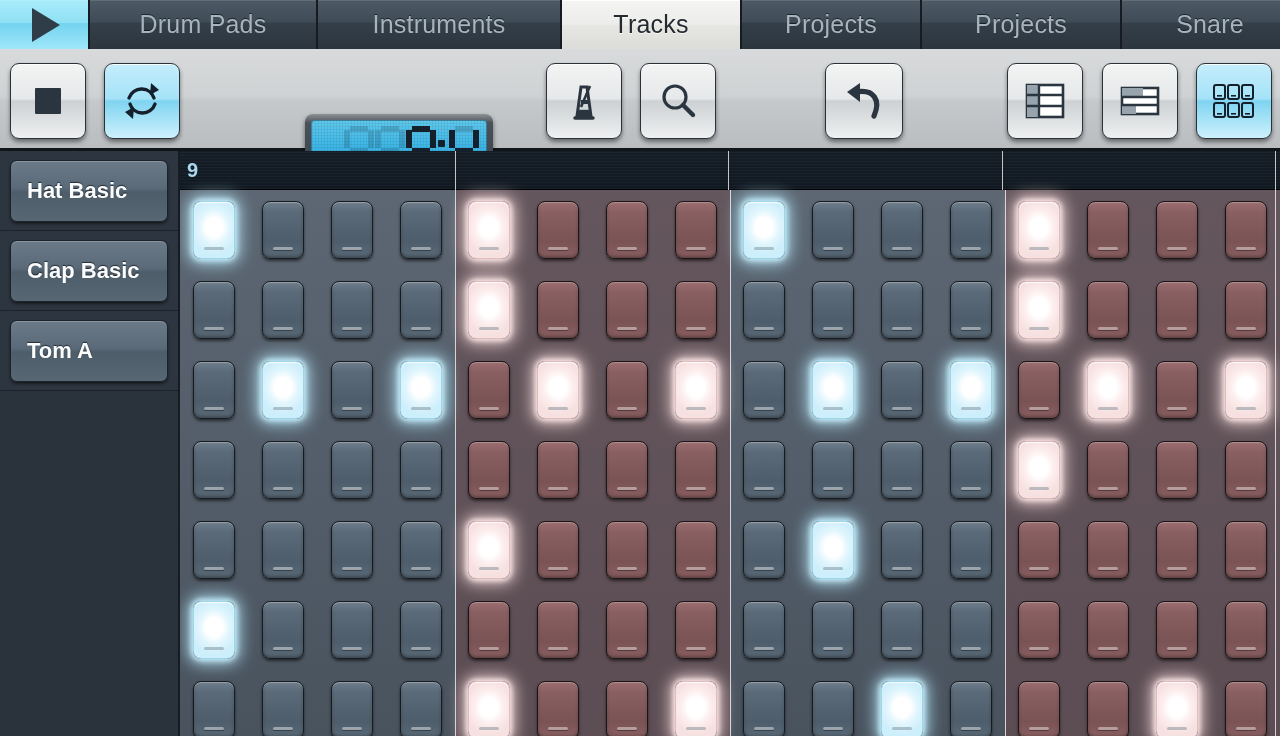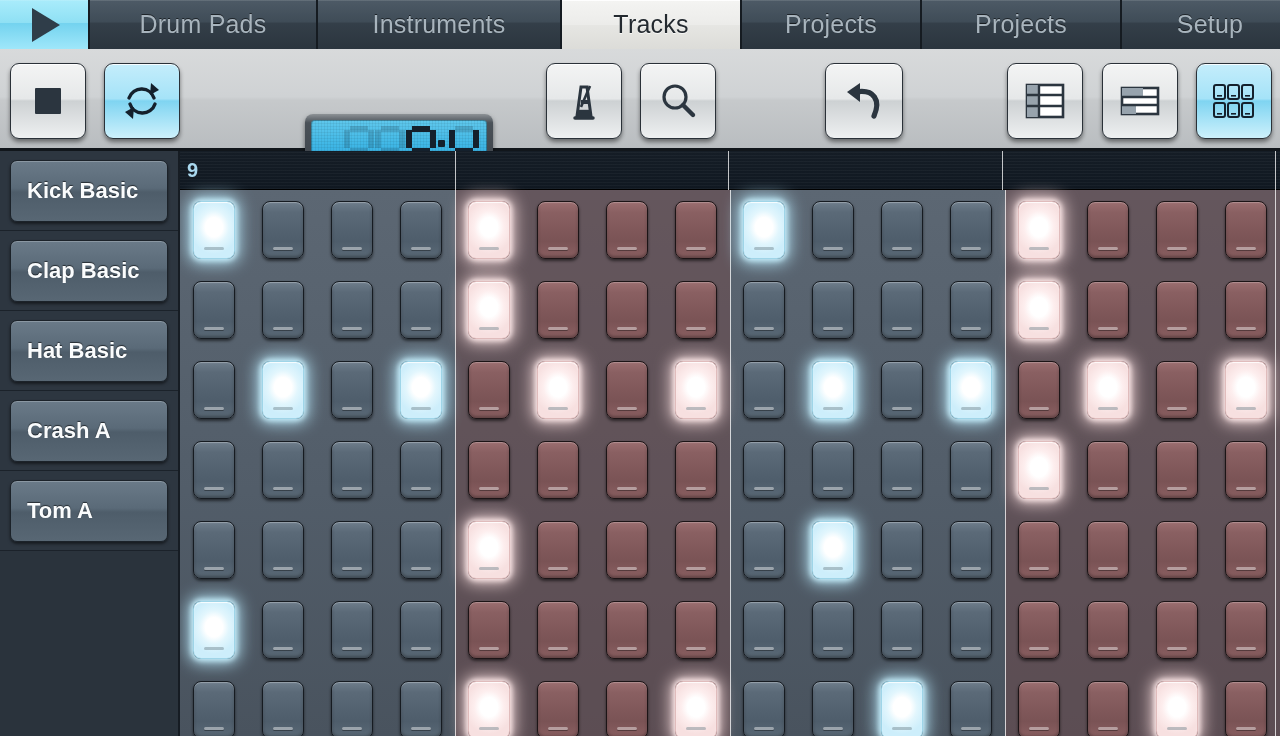--- a/index.html
+++ b/index.html
@@ -226,21 +226,21 @@
     <div class="tab active" style="width:180px">
         <span>Tracks</span>
       </div>
     <div class="tab" style="width:180px">
         <span>Projects</span>
       </div>
     <div class="tab" style="width:200px">
         <span>Projects</span>
       </div>
     <div class="tab" style="width:176px;border-right:none">
-        <span>Setup</span>
+        <span>Snare</span>
       </div>
   </div>
 
   <div class="toolbar">
 
     <div class="tbtn" style="left:10px">
       <span style="display:block;width:26px;height:26px;background:#2d3views;background:#2b3views;background:#2c3views;background:#2b353f;border-radius:1px"></span>
     </div>
 
     <div class="tbtn on" style="left:104px">
@@ -365,36 +365,26 @@
       </svg>
     </div>
   </div>
 
   <div class="main">
 
     <div class="leftcol">
       <div class="tracklist" id="tracklist">
           <div class="trackrow">
             <div class="trackbtn">
-              <span>Kick Basic</span>
+              <span>Hat Basic</span>
             </div>
           </div>
           <div class="trackrow">
             <div class="trackbtn">
               <span>Clap Basic</span>
-            </div>
-          </div>
-          <div class="trackrow">
-            <div class="trackbtn">
-              <span>Hat Basic</span>
-            </div>
-          </div>
-          <div class="trackrow">
-            <div class="trackbtn">
-              <span>Crash A</span>
             </div>
           </div>
           <div class="trackrow">
             <div class="trackbtn">
               <span>Tom A</span>
             </div>
           </div>
         </div>
     </div>
 

